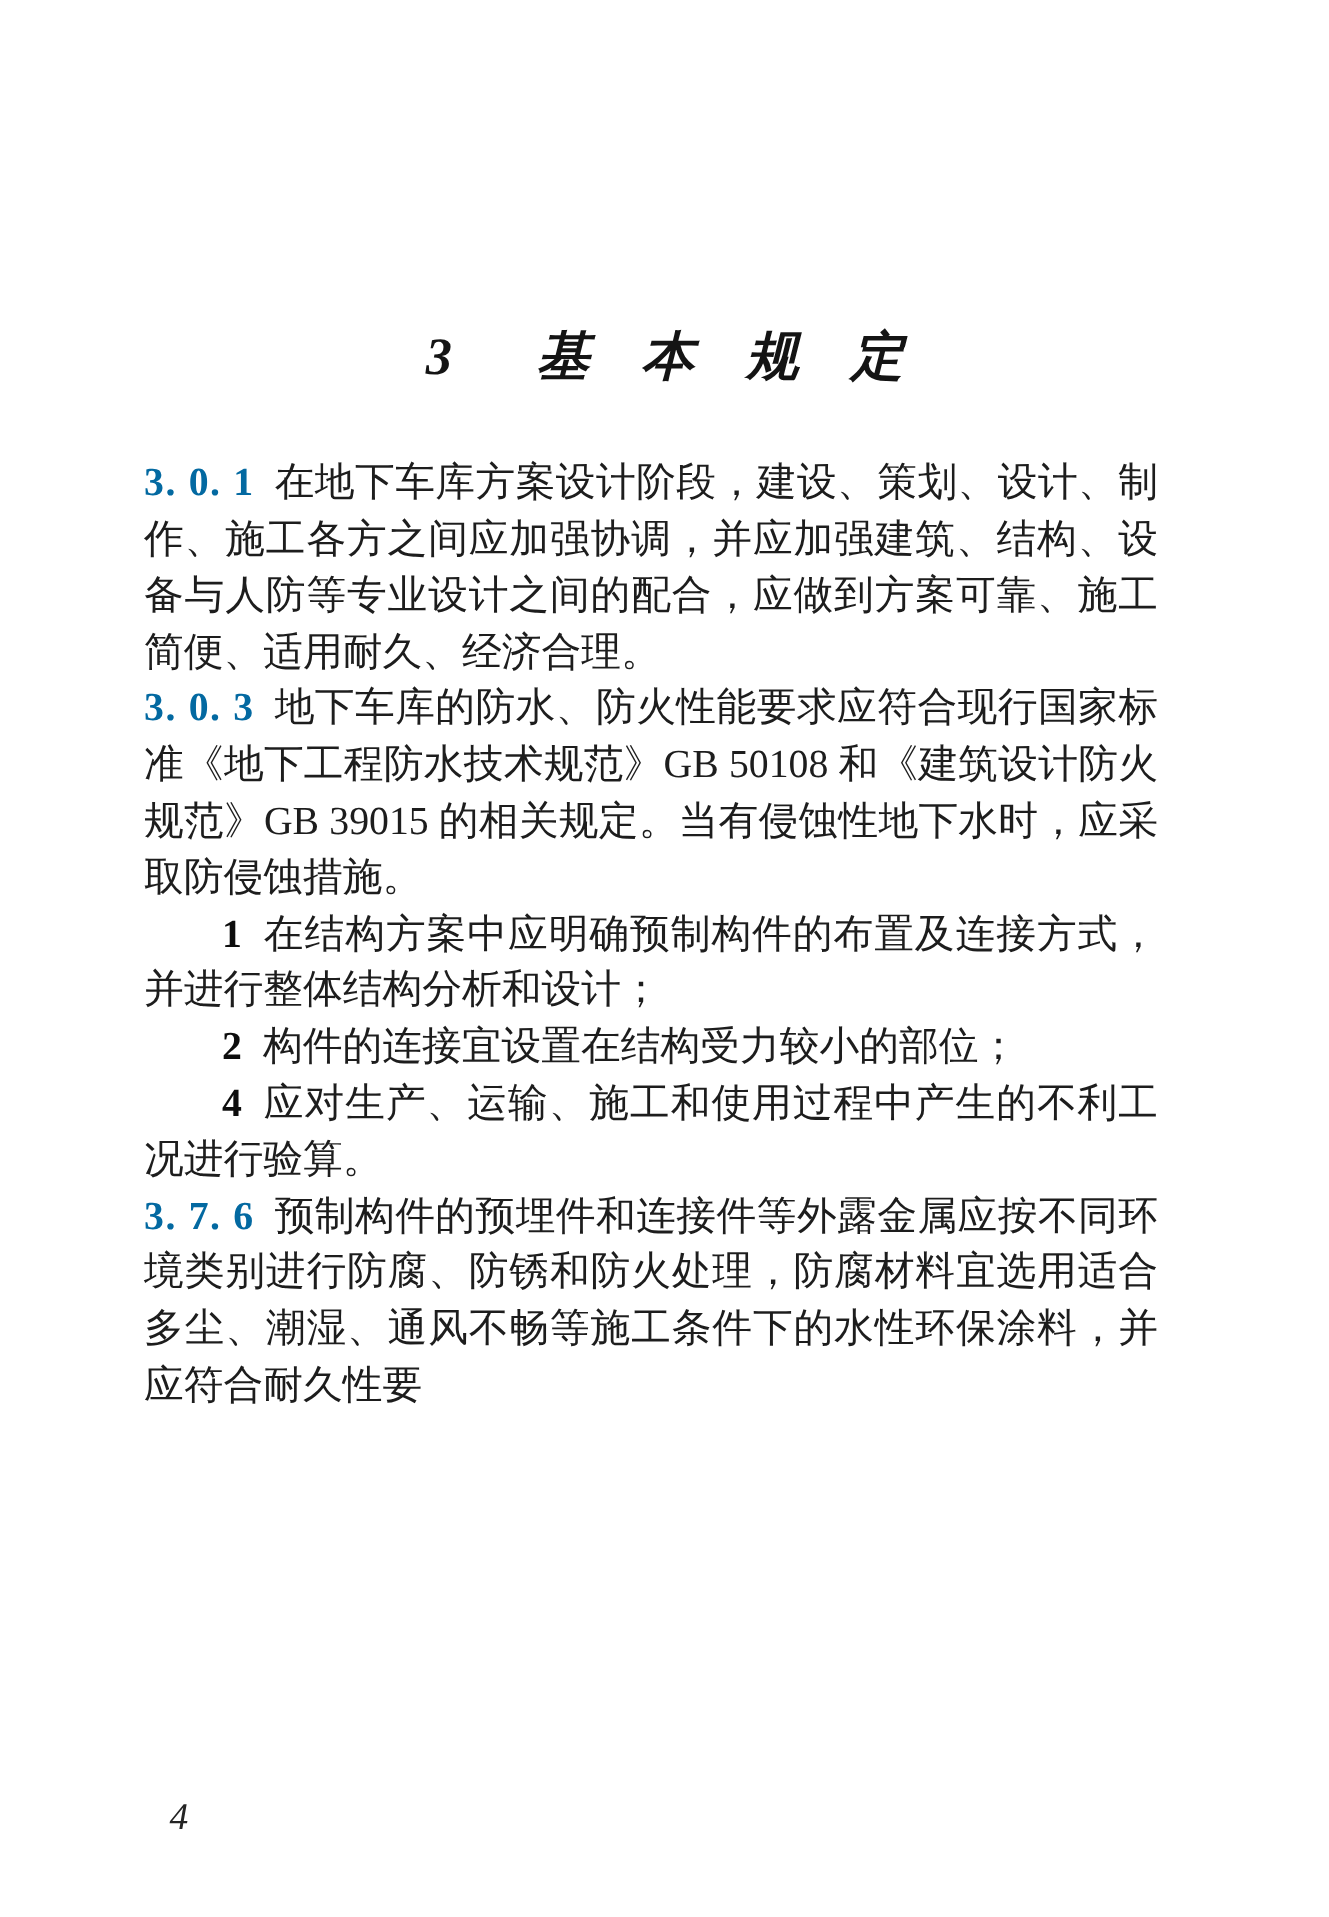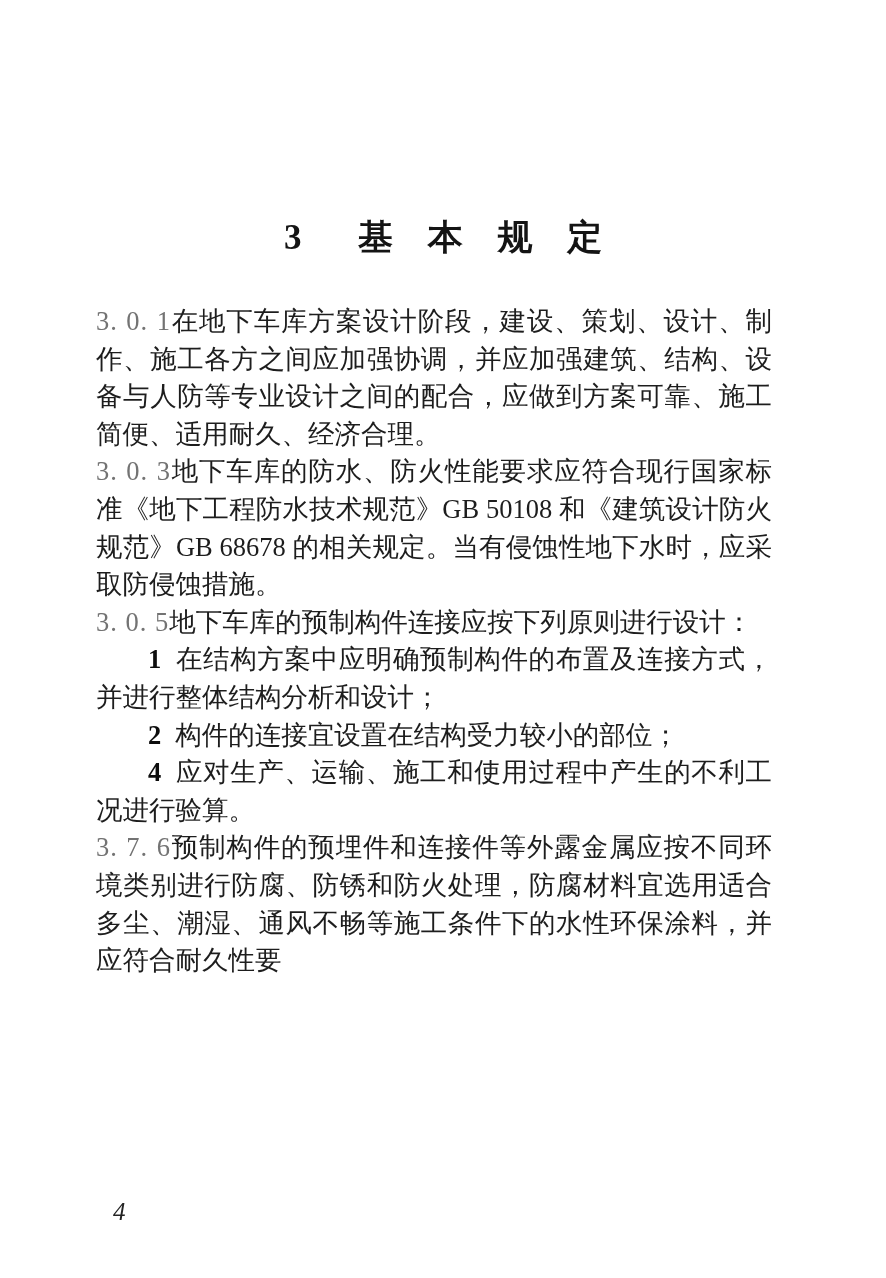--- a/index.html
+++ b/index.html
@@ -21,41 +21,43 @@
     left: 0;
     top: 214px;
     width: 886px;
     text-align: center;
     font-size: 35px;
     font-weight: bold;
     letter-spacing: 13px;
     text-indent: 13px;
     color: #141414;
     white-space: pre;
+    font-style: italic;
   }
   .body-block {
     position: absolute;
     left: 96px;
     top: 303px;
     width: 676px;
   }
   .para {
     font-size: 26.5px;
     line-height: 37.6px;
     text-align: justify;
     text-align-last: left;
     text-justify: inter-character;
     color: #1d1d1d;
     margin: 0;
     text-indent: 0;
   }
   .clause-num {
-    font-weight: normal;
+    font-weight: bold;
     letter-spacing: 1px;
-    color: #737373;
+    color: #0369a1;
+    margin-right: 13px;
   }
   .item-num {
     font-weight: bold;
     color: #0d0d0d;
     margin-right: 14px;
   }
   .sub-item {
     text-indent: 52px;
   }
   .page-number {
@@ -73,24 +75,23 @@
 
 <div class="page">
 
   <div class="chapter-title">3  基 本 规 定</div>
 
   <div class="body-block">
 
     <p class="para"><span class="clause-num">3. 0. 1</span><span>在地下车库方案设计阶段，建设、策划、设计、制作、施工各方之间应加强协调，并应加强建筑、结构、设备与人防等专业设计之间的配合，应做到方案可靠、施工简便、适用耐久、经济合理。</span></p>
 
 
-    <p class="para"><span class="clause-num">3. 0. 3</span><span>地下车库的防水、防火性能要求应符合现行国家标准《地下工程防水技术规范》GB 50108 和《建筑设计防火规范》GB 68678 的相关规定。当有侵蚀性地下水时，应采取防侵蚀措施。</span></p>
+    <p class="para"><span class="clause-num">3. 0. 3</span><span>地下车库的防水、防火性能要求应符合现行国家标准《地下工程防水技术规范》GB 50108 和《建筑设计防火规范》GB 39015 的相关规定。当有侵蚀性地下水时，应采取防侵蚀措施。</span></p>
 
 
-    <p class="para"><span class="clause-num">3. 0. 5</span><span>地下车库的预制构件连接应按下列原则进行设计：</span></p>
 
     <p class="para sub-item"><span class="item-num">1</span><span>在结构方案中应明确预制构件的布置及连接方式，并进行整体结构分析和设计；</span></p>
 
     <p class="para sub-item"><span class="item-num">2</span><span>构件的连接宜设置在结构受力较小的部位；</span></p>
 
 
     <p class="para sub-item"><span class="item-num">4</span><span>应对生产、运输、施工和使用过程中产生的不利工况进行验算。</span></p>
 
     <p class="para"><span class="clause-num">3. 7. 6</span><span>预制构件的预埋件和连接件等外露金属应按不同环境类别进行防腐、防锈和防火处理，防腐材料宜选用适合多尘、潮湿、通风不畅等施工条件下的水性环保涂料，并应符合耐久性要</span></p>
 

